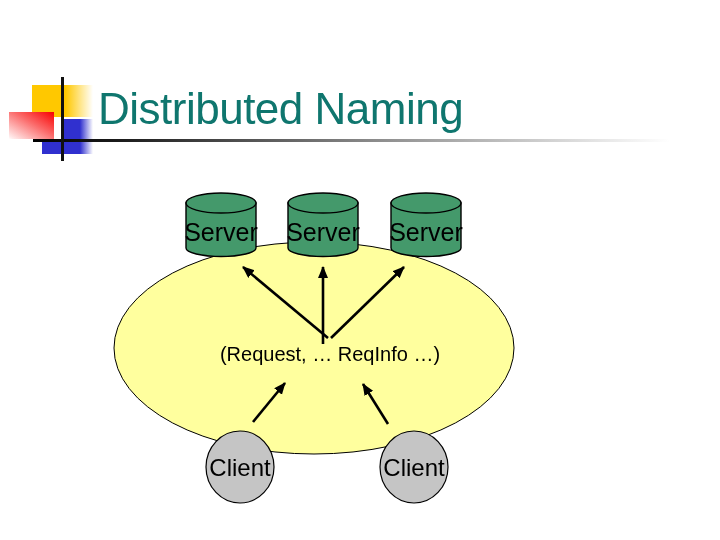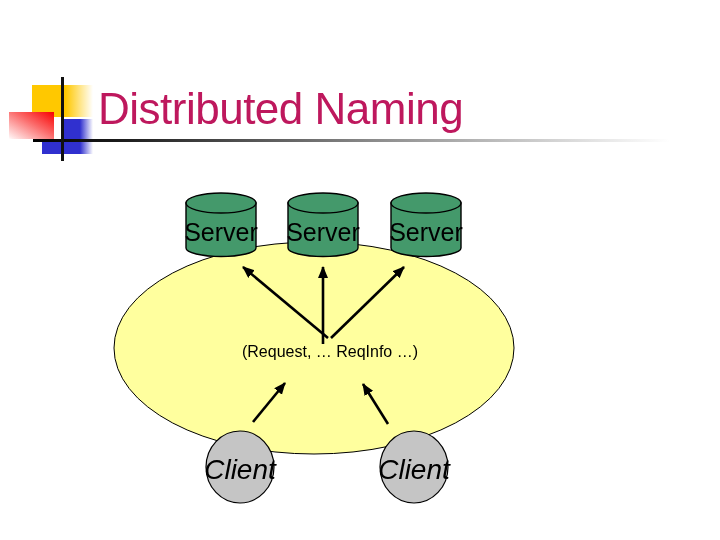--- a/index.html
+++ b/index.html
@@ -33,40 +33,40 @@
     background:linear-gradient(to right,#000000 0%,#1c1c1c 14%,#8f8f8f 55%,#e8e8e8 90%,#ffffff 100%);
   }
   .deco-vline{
     left:61px;top:77px;width:3px;height:84px;z-index:5;
     background:#101010;
   }
   
   .title{
     position:absolute;left:98px;top:84px;z-index:6;
     font-size:44px;line-height:1.15;
-    color:#be185d;
+    color:#0f766e;
     white-space:nowrap;
     letter-spacing:-0.5px;
   }
   
   .diagram-svg{position:absolute;left:0;top:0;z-index:1;}
   .shape-label{
     position:absolute;z-index:6;
     color:#000;
     text-align:center;
     white-space:nowrap;
   }
   .server-label{width:80px;font-size:25px;line-height:1.1;top:219px;}
   .server-label.s1{left:181px;}
   .server-label.s2{left:283px;}
   .server-label.s3{left:386px;}
-  .client-label{width:80px;font-size:28px;line-height:1.1;top:455px;font-style:italic;}
+  .client-label{width:80px;font-size:24px;line-height:1.1;top:455px;}
   .client-label.c1{left:200px;}
   .client-label.c2{left:374px;}
-  .message-label{left:197px;top:342px;width:266px;font-size:16px;line-height:1.2;}
+  .message-label{left:197px;top:342px;width:266px;font-size:20px;line-height:1.2;}
 </style>
 </head>
 <body>
 
 <div class="slide">
 
   <div class="deco deco-yellow"></div>
   <div class="deco deco-pink"></div>
   <div class="deco deco-blue-a"></div>
   <div class="deco deco-blue-b"></div>

